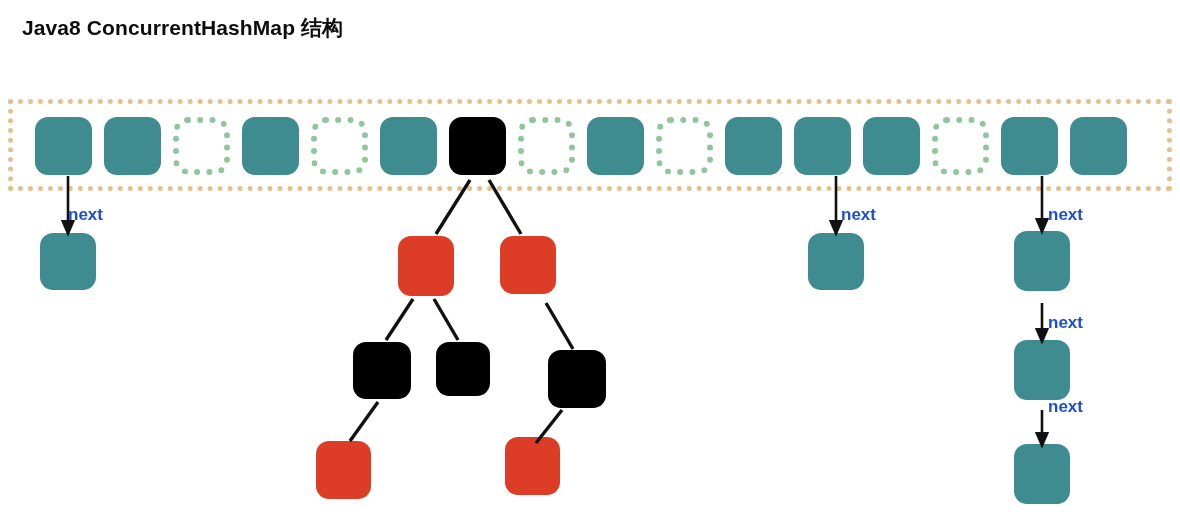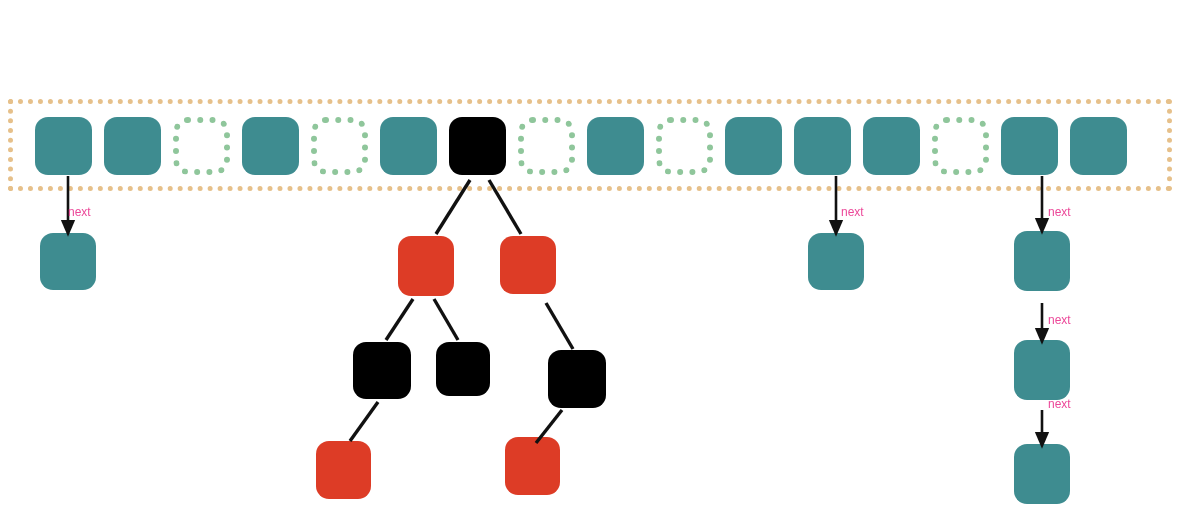--- a/index.html
+++ b/index.html
@@ -63,32 +63,33 @@
   .links{
     position:absolute;
     left:0; top:0;
     width:1180px; height:523px;
     pointer-events:none;
   }
 
   
   .next-label{
     position:absolute;
-    font-size:12px;
-    font-weight:normal;
-    color:#ec4899;
+    font-size:17px;
+    font-weight:bold;
+    color:#1d4ed8;
     white-space:nowrap;
     line-height:1;
   }
 </style>
 </head>
 <body>
 
 <div id="page">
 
+  <div class="title">Java8 ConcurrentHashMap 结构</div>
 
   <div class="array-container"></div>
 
   <div id="cells-layer">
       <div class="cell filled" style="left: 35px;"></div>
       <div class="cell filled" style="left: 104px;"></div>
       <div class="cell empty" style="left: 173px;"></div>
       <div class="cell filled" style="left: 242px;"></div>
       <div class="cell empty" style="left: 311px;"></div>
       <div class="cell filled" style="left: 380px;"></div>

